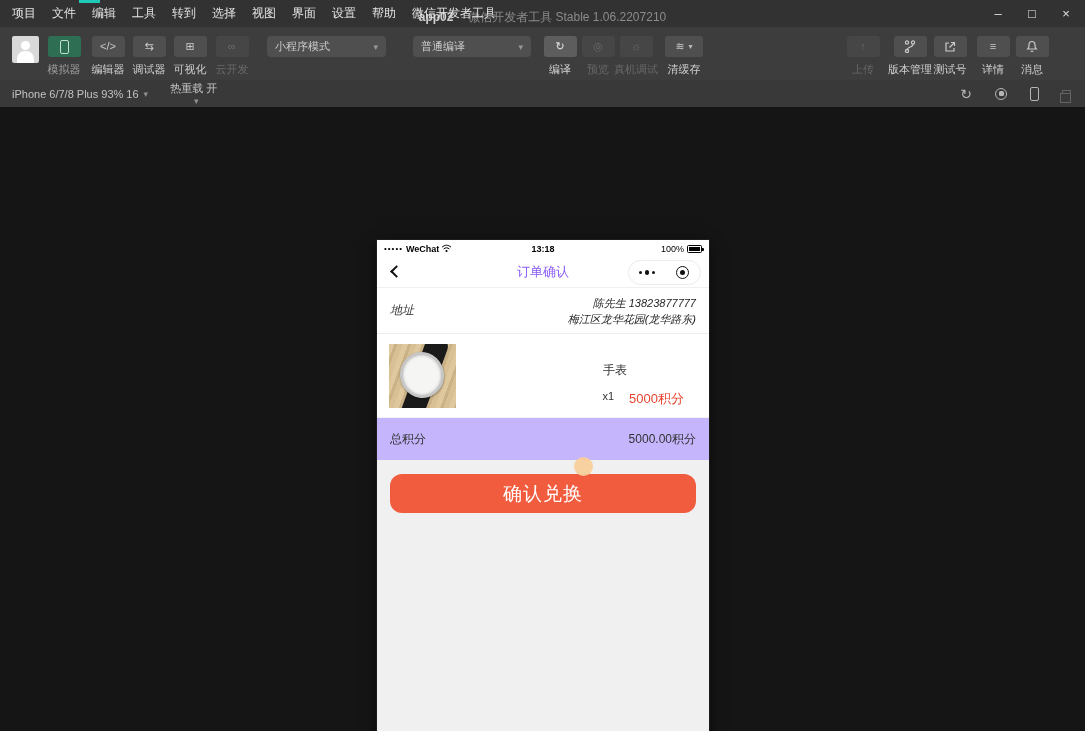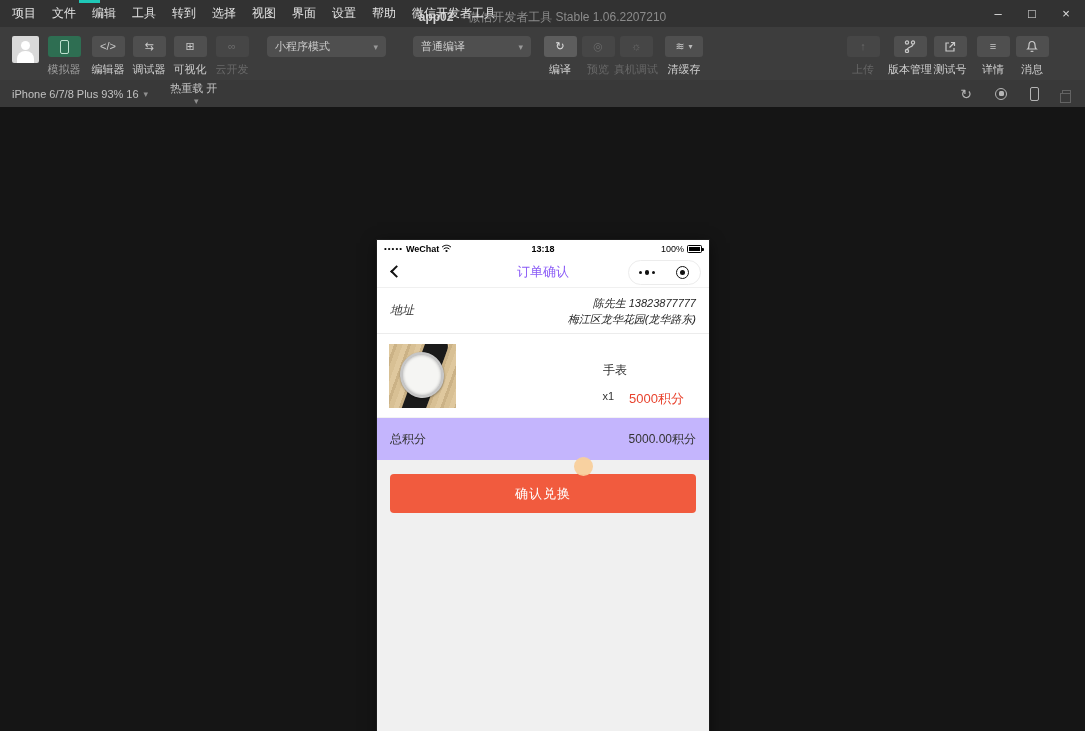--- a/index.html
+++ b/index.html
@@ -82,21 +82,21 @@
   .list-title-row{height:44px;background:#fff;border-bottom:1px solid #f3f3f3;display:flex;align-items:center;padding:0 13px;font-size:12px;color:#333;}
   .product-row{height:84px;background:#fff;border-bottom:1px solid #f3f3f3;position:relative;}
   .product-img{position:absolute;left:12px;top:10px;width:67px;height:64px;overflow:hidden;background:repeating-linear-gradient(110deg,#dfc89e 0 5px,#cbb286 5px 8px,#d8c094 8px 13px);}
   .strap{position:absolute;left:24px;top:-10px;width:23px;height:90px;background:#1a1a1a;border-radius:10px;transform:rotate(20deg);}
   .watch-face{position:absolute;left:11px;top:8px;width:44px;height:46px;border-radius:50%;background:#f5f5f3;border:3px solid #c6c6c6;transform:rotate(-15deg);box-shadow:inset 0 0 3px rgba(0,0,0,.25),0 1px 2px rgba(0,0,0,.35);}
   .product-name{position:absolute;left:226px;top:28px;font-size:12px;color:#333;}
   .qty-points{position:absolute;right:25px;top:56px;display:flex;align-items:flex-start;gap:15px;}
   .qty{font-size:11px;color:#333;}
   .points{font-size:13px;color:var(--points_red);}
   .total-row{height:42px;background:#c4b5fd;display:flex;align-items:center;justify-content:space-between;padding:0 13px;font-size:12px;color:#333;}
-  .confirm-btn{margin:14px 13px 0 13px;height:39px;background:var(--confirm_orange);border-radius:4px;color:#fff;font-size:13px;display:flex;align-items:center;justify-content:center;letter-spacing:1px;}
+  .confirm-btn{margin:14px 13px 0 13px;height:39px;background:var(--confirm_orange);border-radius:12px;color:#fff;font-size:19px;display:flex;align-items:center;justify-content:center;letter-spacing:1px;}
   .touch-dot{position:absolute;left:197px;top:217px;width:19px;height:19px;border-radius:50%;background:var(--touch_dot);opacity:.95;z-index:9;}
 </style>
 </head>
 <body>
 
 <div class="titlebar">
   <div class="accent-tab"></div>
   <div class="menu">
     <span>项目</span>
     <span>文件</span>

